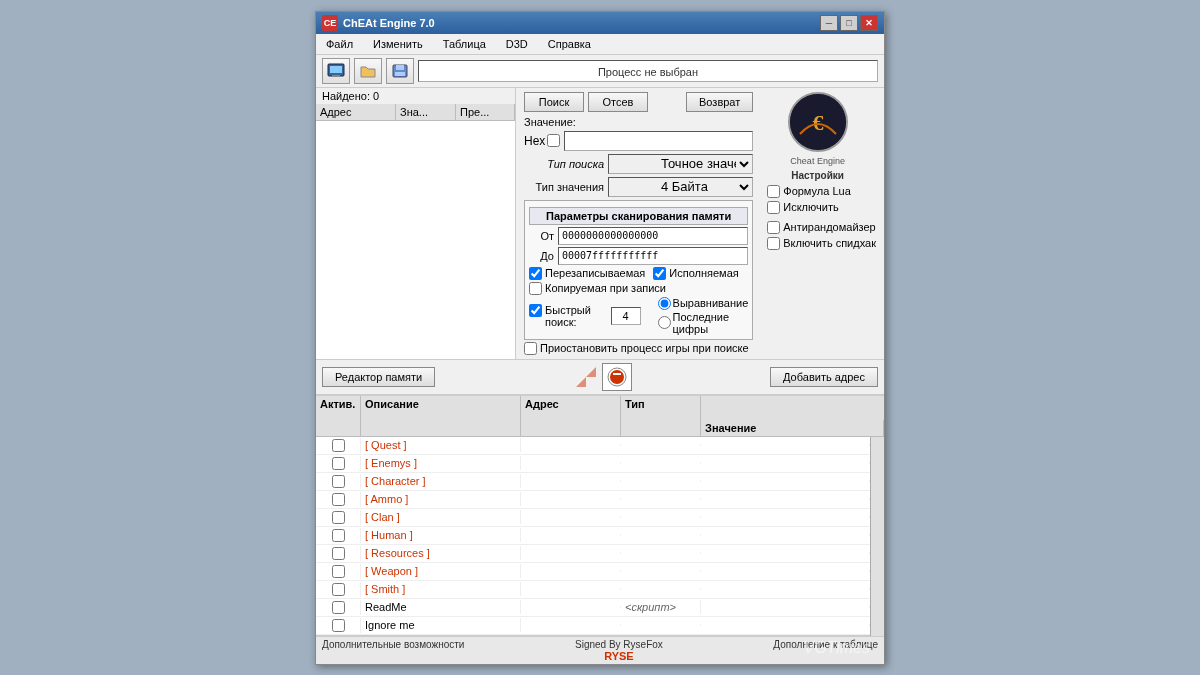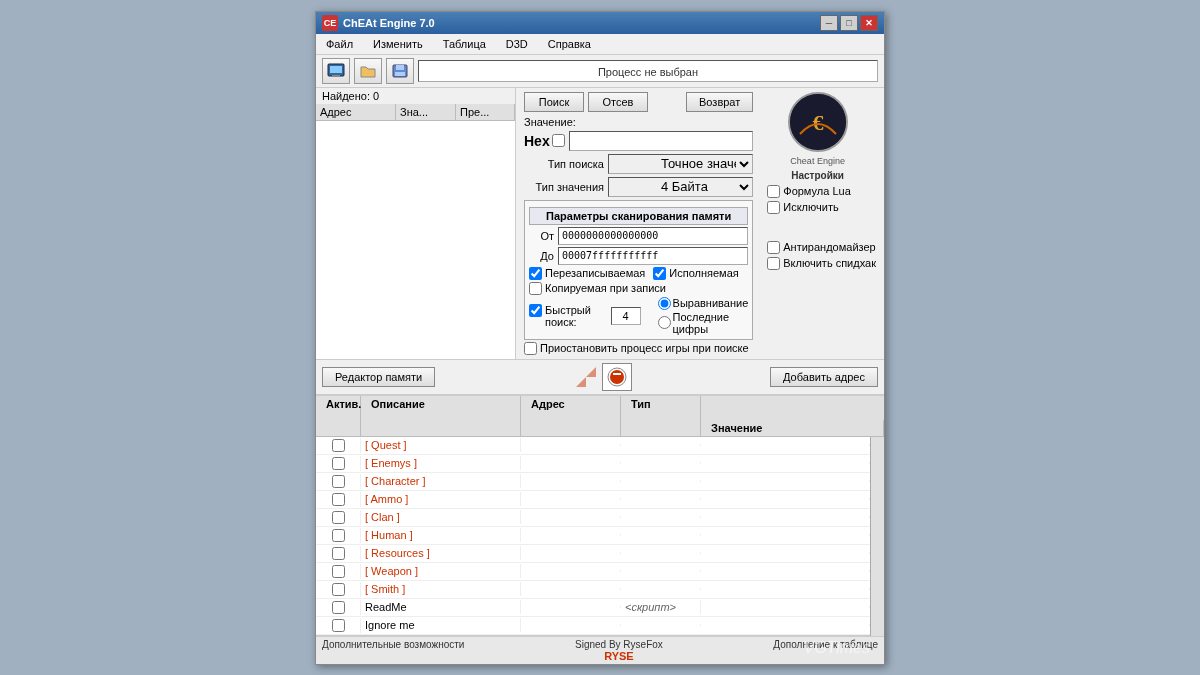--- a/index.html
+++ b/index.html
@@ -294,21 +294,21 @@
       flex: 1;
       min-height: 200px;
     }
     .table-header {
       display: flex;
       background: #e0e0e0;
       border-bottom: 1px solid #bbb;
       border-top: 1px solid #ccc;
     }
     .th {
-      padding: 2px 10px;
+      padding: 2px 4px;
       border-right: 1px solid #bbb;
       font-size: 11px;
       font-weight: bold;
     }
     .th-activ { width: 45px; }
     .th-desc { width: 160px; }
     .th-addr { width: 100px; }
     .th-type { width: 80px; }
     .th-val { flex: 1; margin-top: 24px; }
     .table-body {
@@ -449,28 +449,28 @@
               <button class="btn">Отсев</button>
               <div style="flex:1;"></div>
               <button class="btn">Возврат</button>
             </div>
 
             <div class="form-row">
               <span class="form-label">Значение:</span>
             </div>
             <div class="form-row">
               <div class="hex-checkbox">
-                <span style="font-size:14px;font-weight:bold;">Hex</span>
+                <span style="font-size:12px;">Hex</span>
                 <input type="checkbox" style="">
               </div>
               <input type="text" class="form-input" style="flex: 1 1 0%;">
             </div>
 
             <div class="form-row">
-              <span class="form-label" style="width:80px;">Тип поиска</span>
+              <span class="form-label" style="width:80px;font-style:italic;">Тип поиска</span>
               <select class="select-control" style="flex:1;">
                 <option>Точное значение</option>
               </select>
             </div>
 
             <div class="form-row">
               <span class="form-label" style="width:80px;">Тип значения</span>
               <select class="select-control" style="flex:1;">
                 <option>4 Байта</option>
               </select>
@@ -543,21 +543,21 @@
 
             <div class="right-checkboxes">
               <label class="checkbox-row">
                 <input type="checkbox" style="">
                 <span>Формула Lua</span>
               </label>
               <label class="checkbox-row">
                 <input type="checkbox" style="">
                 <span>Исключить</span>
               </label>
-              <label class="checkbox-row" style="margin-top:24px;">
+              <label class="checkbox-row" style="margin-top:4px;">
                 <input type="checkbox" style="">
                 <span>Антирандомайзер</span>
               </label>
               <label class="checkbox-row">
                 <input type="checkbox" style="">
                 <span>Включить спидхак</span>
               </label>
             </div>
           </div>
         </div>

